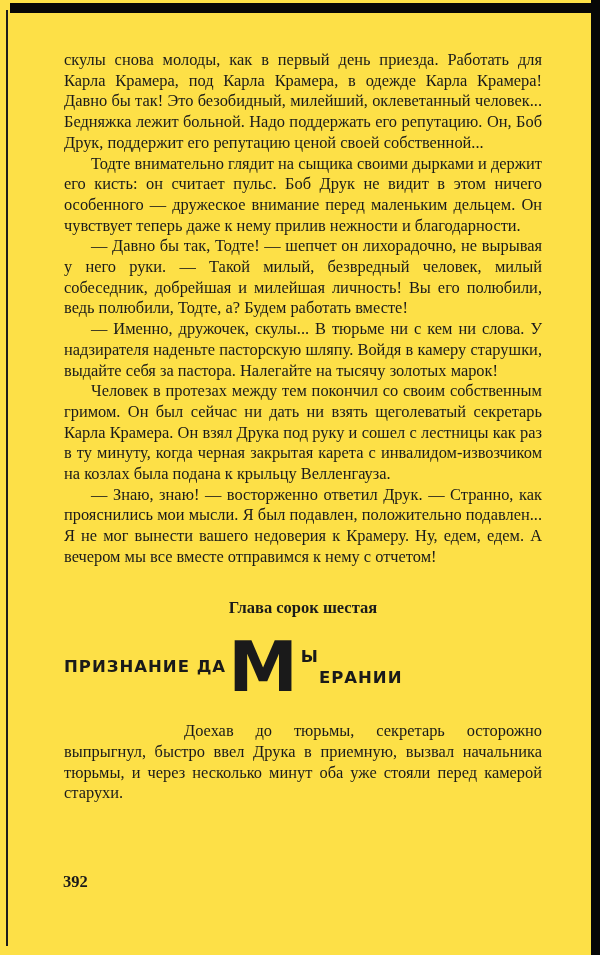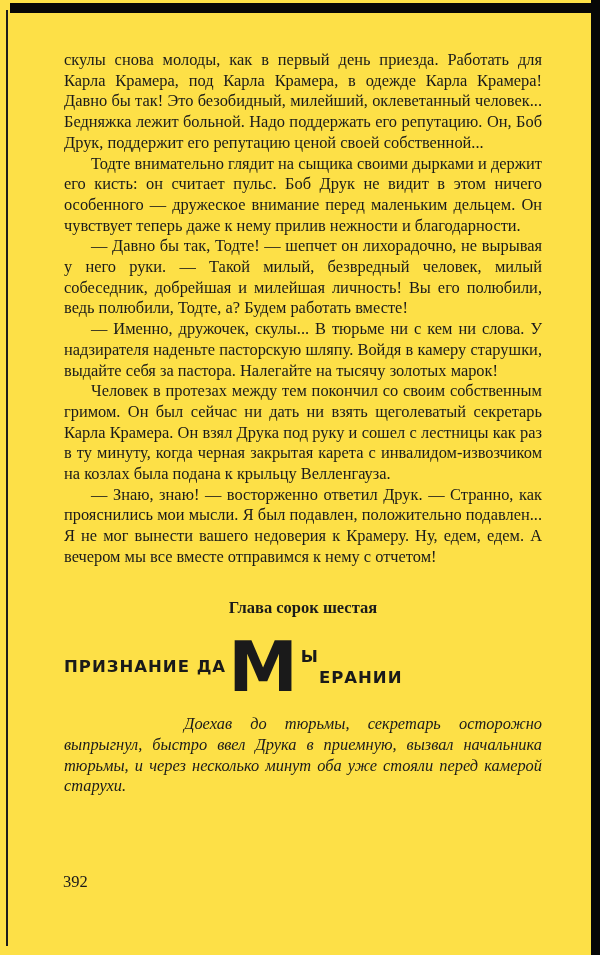--- a/index.html
+++ b/index.html
@@ -58,29 +58,30 @@
   .title-side.left .t-line { text-align: right; }
   .t-line { line-height: 22px; white-space: nowrap; }
   .t-line + .t-line { margin-top: 21px; }
   .title-m {
     font-size: 70px;
     line-height: 62px;
     font-weight: bold;
     margin: 0 2px;
   }
 
-  .text-block p.closing-paragraph { margin-top: 16px; font-style: italic; }
+  .text-block p.closing-paragraph { margin-top: 23px; }
 
   .page-number {
     position: absolute;
     left: 63px;
     top: 872px;
     font-family: "Liberation Serif", "DejaVu Serif", serif;
     font-size: 16.5px;
     color: #1a1a1a;
+    font-weight: bold;
   }
 </style>
 </head>
 <body>
 
 <div class="page">
 
   <div class="edge-top"></div>
   <div class="edge-right"></div>
   <div class="edge-left"></div>

